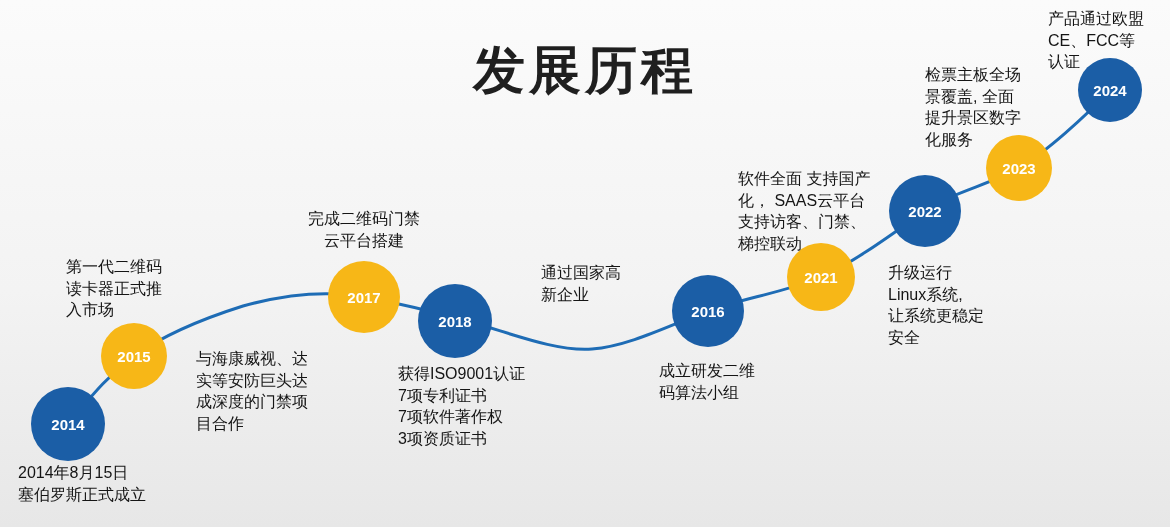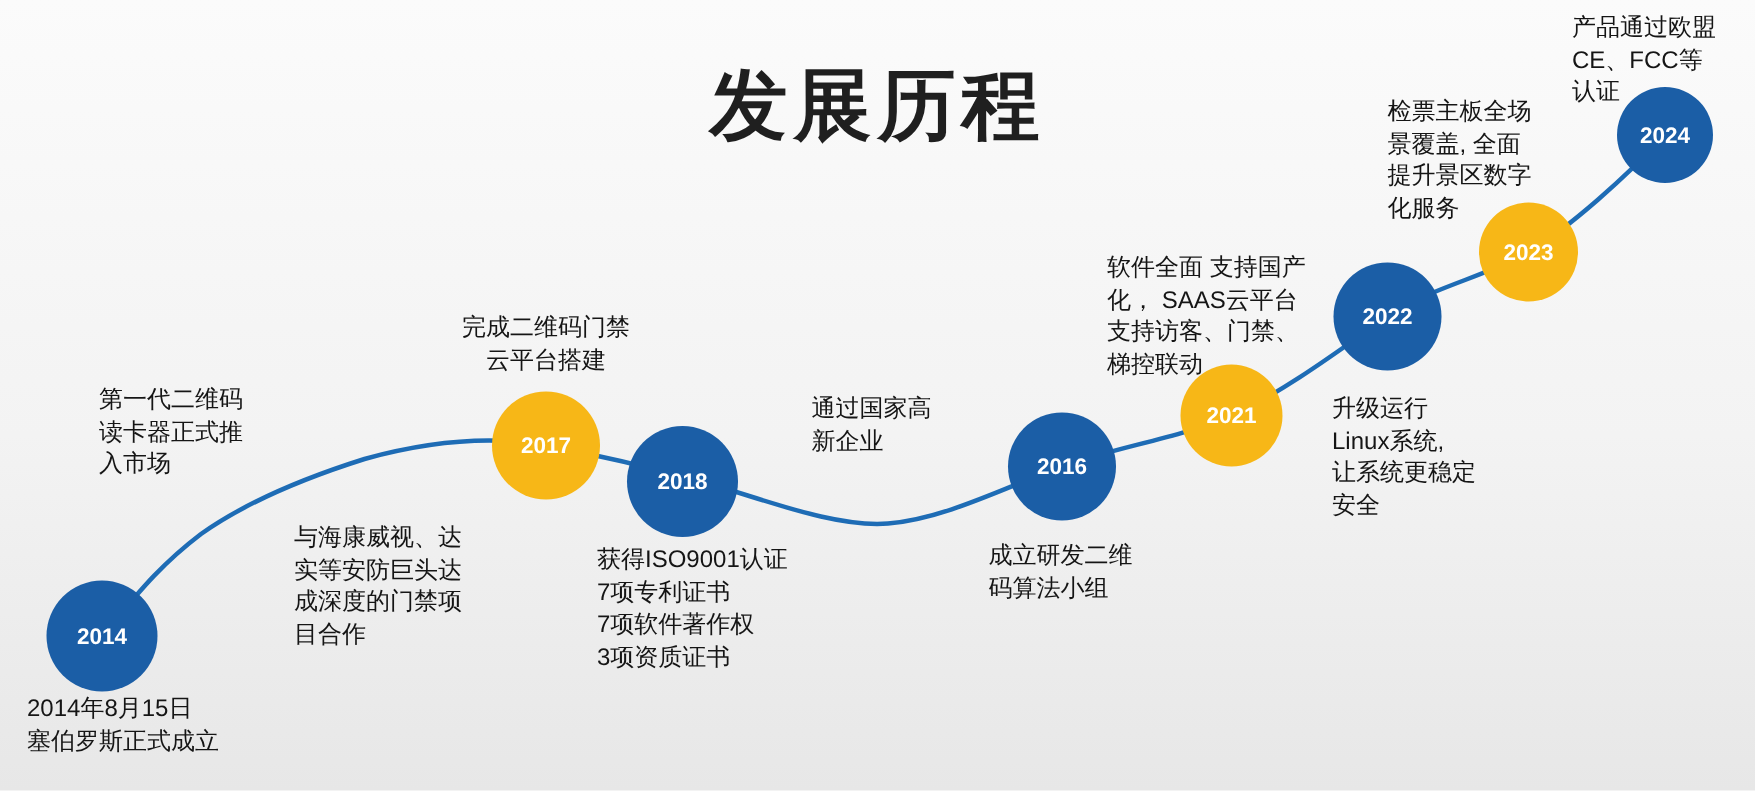--- a/index.html
+++ b/index.html
@@ -78,20 +78,23 @@
              C 630 346, 672 324, 708 311
              C 740 299, 790 291, 821 277
              C 855 262, 895 232, 925 211
              C 950 193, 992 184, 1019 168
              C 1046 152, 1085 117, 1110 90" fill="none" stroke="#1e6cb5" stroke-width="3" stroke-linecap="round"></path>
   </svg>
 
   <div class="node blue n0">
       <span>2014</span>
     </div>
+  <div class="node yellow n1">
+      <span>2015</span>
+    </div>
   <div class="node yellow n3">
       <span>2017</span>
     </div>
   <div class="node blue n4">
       <span>2018</span>
     </div>
   <div class="node blue n6">
       <span>2016</span>
     </div>
   <div class="node yellow n7">

